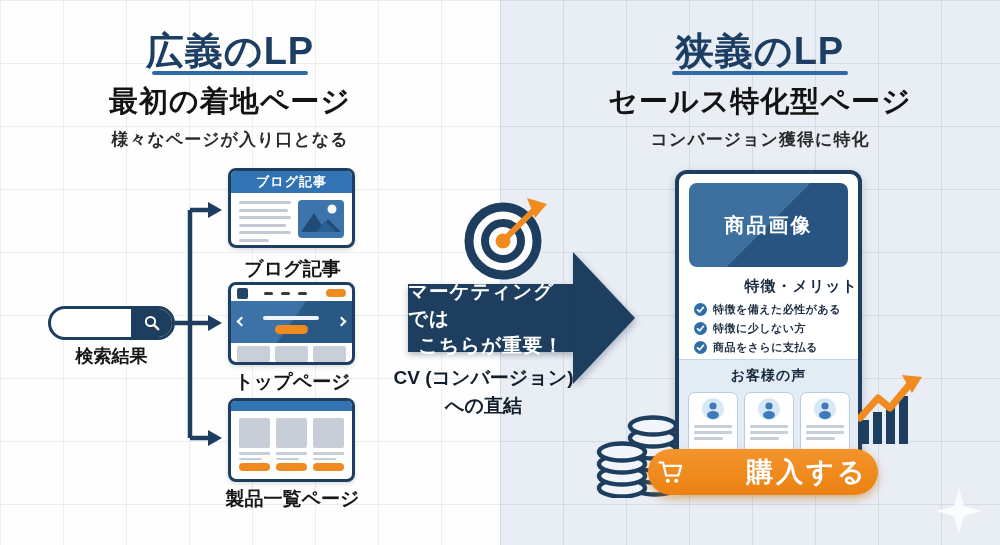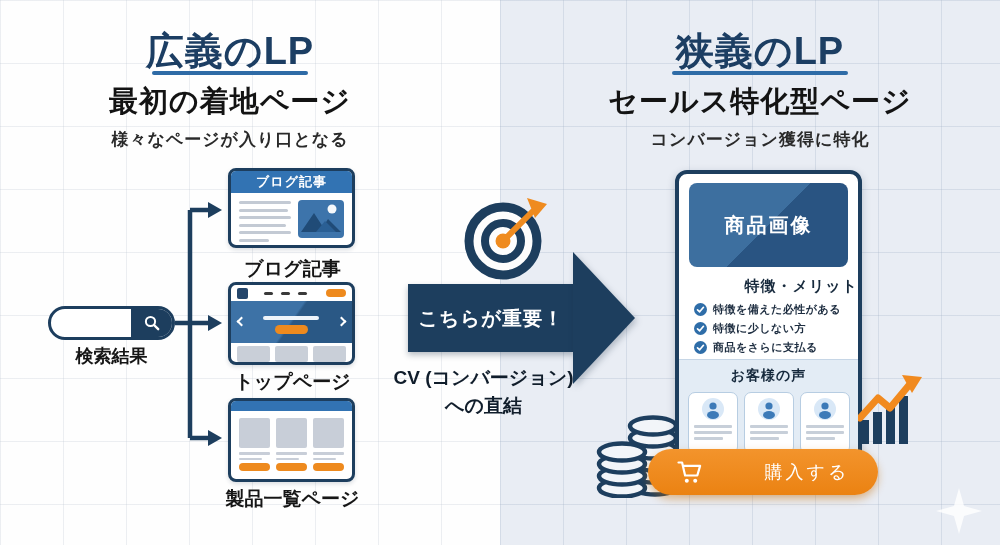--- a/index.html
+++ b/index.html
@@ -103,21 +103,21 @@
   .t-card .avatar { display:block; margin:0 auto 4px; }
   .t-line { height:2.5px; background:#c7cfd9; border-radius:1px; margin-bottom:3.5px; }
   .t-tail { position:absolute; left:85px; top:108px; width:9px; height:9px; background:#fff;
     border-right:1.5px solid #b7cde2; border-bottom:1.5px solid #b7cde2; transform:rotate(45deg); }
 
   
   .cta-btn { left:648px; top:449px; width:230px; height:46px; border-radius:24px;
     background:linear-gradient(#f3942c,#eb8212); border:none; cursor:pointer;
     display:flex; align-items:center; justify-content:center; gap:14px;
     box-shadow:0 4px 8px rgba(200,110,10,.45); z-index:6; }
-  .cta-text { color:#fff; font-size:18px; font-weight:400; letter-spacing:3px;margin-left:48px; }
+  .cta-text { color:#fff; font-size:27px; font-weight:700; letter-spacing:3px;margin-left:48px; }
 
   
   .sparkle { left:936px; top:488px; width:46px; height:46px; background:#fff; opacity:.8;
     clip-path:polygon(50% 0, 61% 39%, 100% 50%, 61% 61%, 50% 100%, 39% 61%, 0 50%, 39% 39%); }
 </style>
 </head>
 <body>
 
 <div class="canvas">
 
@@ -217,20 +217,21 @@
 
   <svg class="abs" style="left:459px;top:191px;" width="92" height="92" viewBox="0 0 92 92">
     <circle cx="44" cy="50" r="34" fill="#fdfdfd" stroke="#1d3e5e" stroke-width="9"></circle>
     <circle cx="44" cy="50" r="18" fill="#fdfdfd" stroke="#1d3e5e" stroke-width="8"></circle>
     <line x1="44" y1="50" x2="73" y2="21" stroke="#ef8b1f" stroke-width="6" stroke-linecap="round"></line>
     <polygon points="68,7 88,13 76,27" fill="#ef8b1f"></polygon>
     <circle cx="44" cy="50" r="7.5" fill="#ef8b1f"></circle>
   </svg>
 
   <div class="abs big-arrow-body">
+    <span class="arrow-text">マーケティングでは</span>
     <span class="arrow-text">こちらが重要！</span>
   </div>
   <div class="abs big-arrow-head"></div>
 
   <div class="abs cv-caption">
     <div>CV (コンバージョン)</div>
     <div>への直結</div>
   </div>
 
   <div class="abs big-title" style="left:610px;top:26px;width:300px;">狭義のLP</div>

